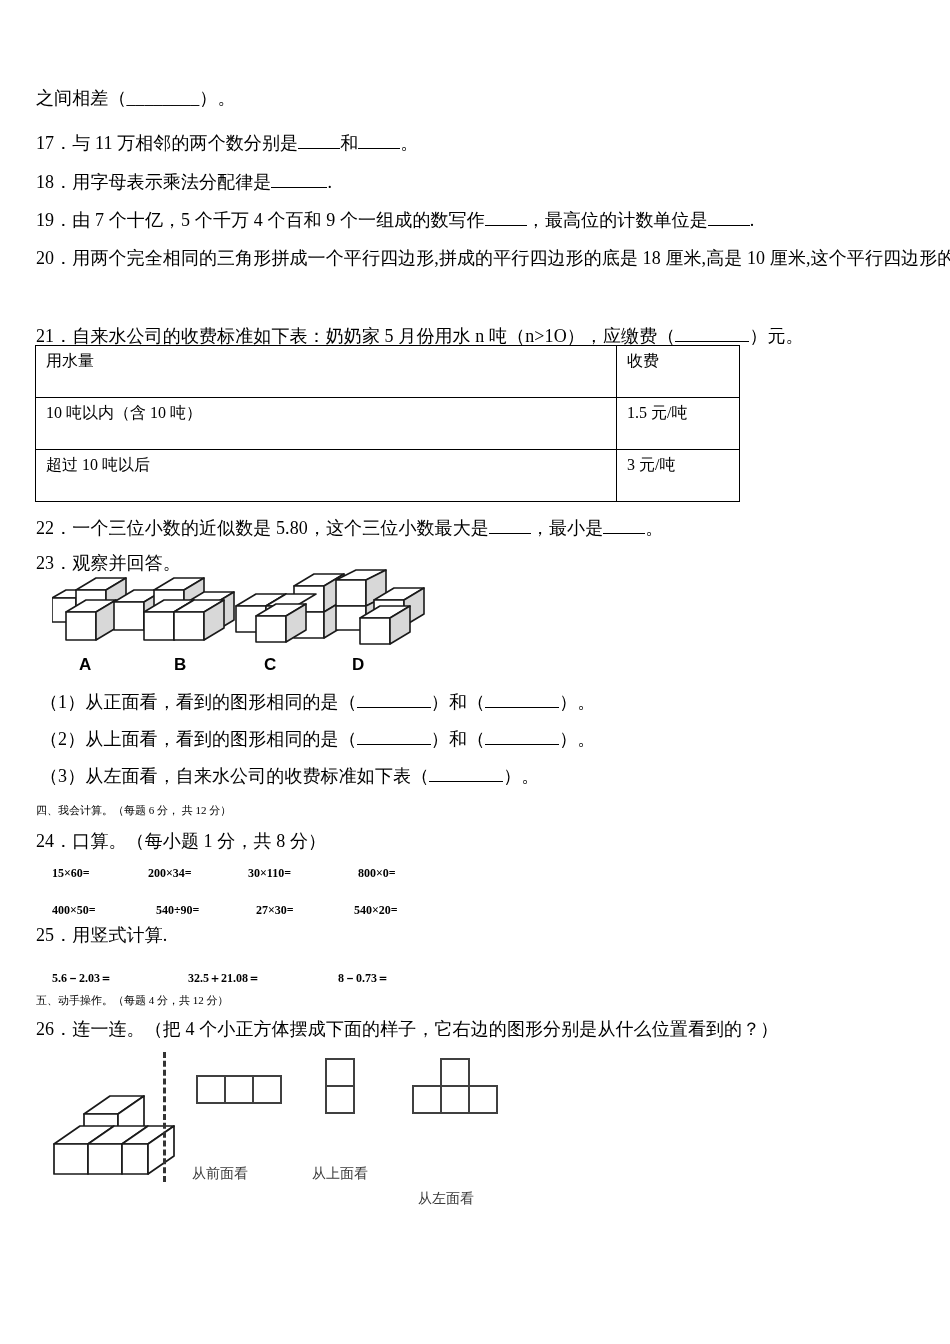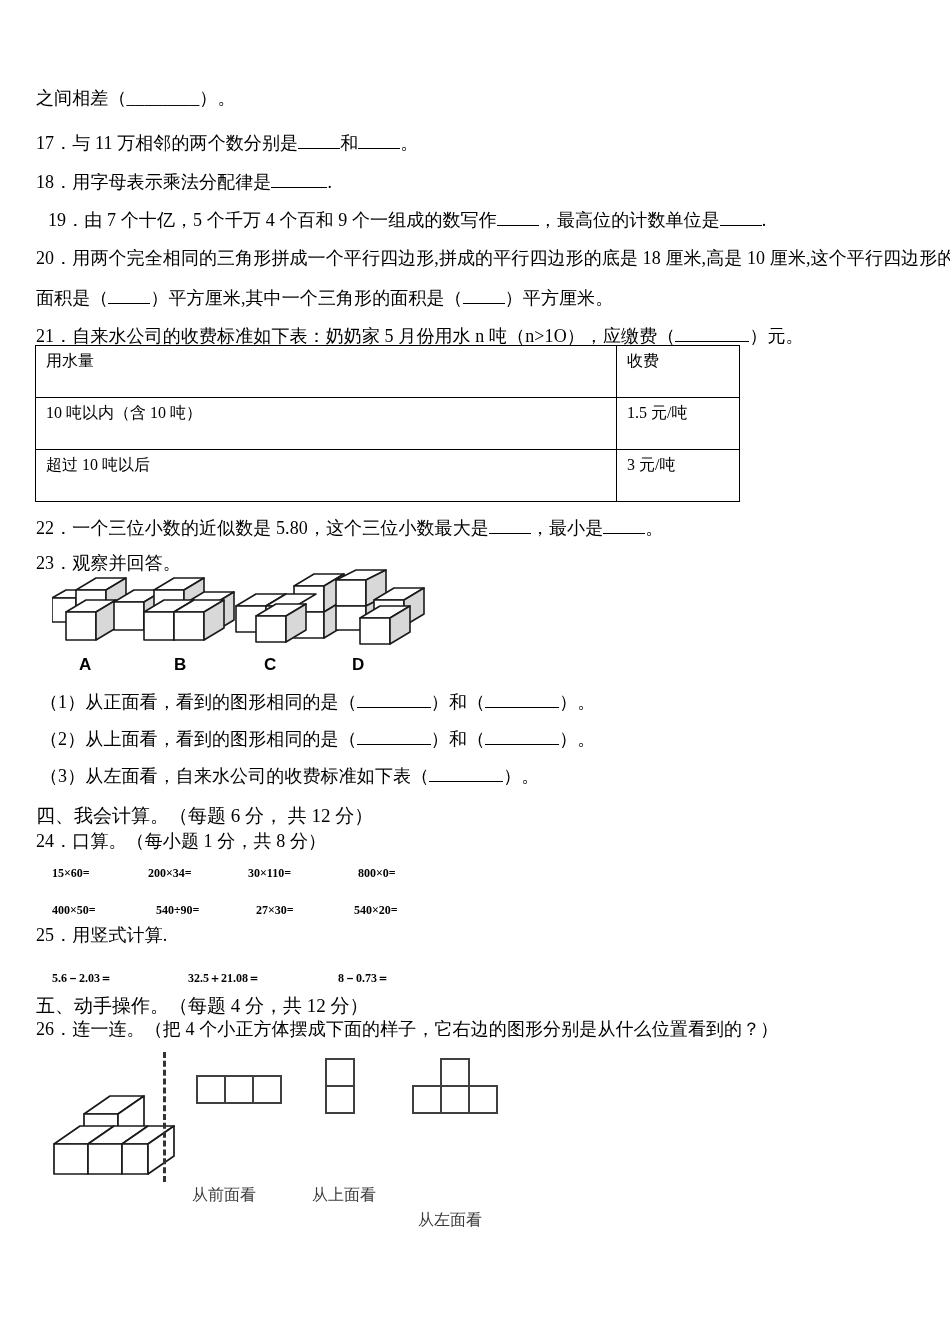--- a/index.html
+++ b/index.html
@@ -61,65 +61,61 @@
     position: absolute;
   }
   .lbl-abcd {
     position: absolute;
     font-size: 17px;
     font-weight: bold;
     font-family: "Liberation Sans", sans-serif;
   }
   .viewlabel {
     position: absolute;
-    font-size: 16px;
+    font-size: 14px;
     color: #3a3a3a;
     font-family: "Liberation Serif", serif;
     white-space: nowrap;
-    margin-top: 20px;
   }
   .calcrow {
     position: absolute;
     font-size: 12px;
     font-weight: bold;
     white-space: pre;
     font-family: "Liberation Serif", serif;
   }
   .secthead {
     position: absolute;
-    font-size: 19px;
+    font-size: 11px;
     white-space: nowrap;
   }
 </style>
 </head>
 <body>
 
 <div class="page">
 
   <div class="line" style="left:36px; top:88px;">
     <span>之间相差（________）。</span>
   </div>
 
   <div class="line" style="left:36px; top:133px;">
     <span>17．</span><span>与 11 万相邻的两个数分别是</span><span class="blank b-sm"></span><span>和</span><span class="blank b-sm"></span><span>。</span>
   </div>
 
   <div class="line" style="left:36px; top:172px;">
     <span>18．</span><span>用字母表示乘法分配律是</span><span class="blank b-md"></span><span>.</span>
   </div>
 
-  <div class="line" style="left:48px; top:210px;">
+  <div class="line" style="left:36px; top:210px;">
     <span>19．</span><span>由 7 个十亿，5 个千万 4 个百和 9 个一组成的数写作</span><span class="blank b-sm"></span><span>，最高位的计数单位是</span><span class="blank b-sm"></span><span>.</span>
   </div>
 
   <div class="line" style="left:36px; top:248px;">
     <span>20．</span><span>用两个完全相同的三角形拼成一个平行四边形,拼成的平行四边形的底是 18 厘米,高是 10 厘米,这个平行四边形的</span>
-  </div>
-  <div class="line" style="left:36px; top:288px;">
-    <span>面积是（</span><span class="blank b-sm"></span><span>）平方厘米,其中一个三角形的面积是（</span><span class="blank b-sm"></span><span>）平方厘米。</span>
   </div>
 
   <div class="line" style="left:36px; top:326px;">
     <span>21．</span><span>自来水公司的收费标准如下表：奶奶家 5 月份用水 n 吨（n&gt;1O），应缴费（</span><span class="blank b-lg"></span><span>）元。</span>
   </div>
 
   <table class="fee-table">
     <tbody>
         <tr>
       <td class="c1">用水量</td>

